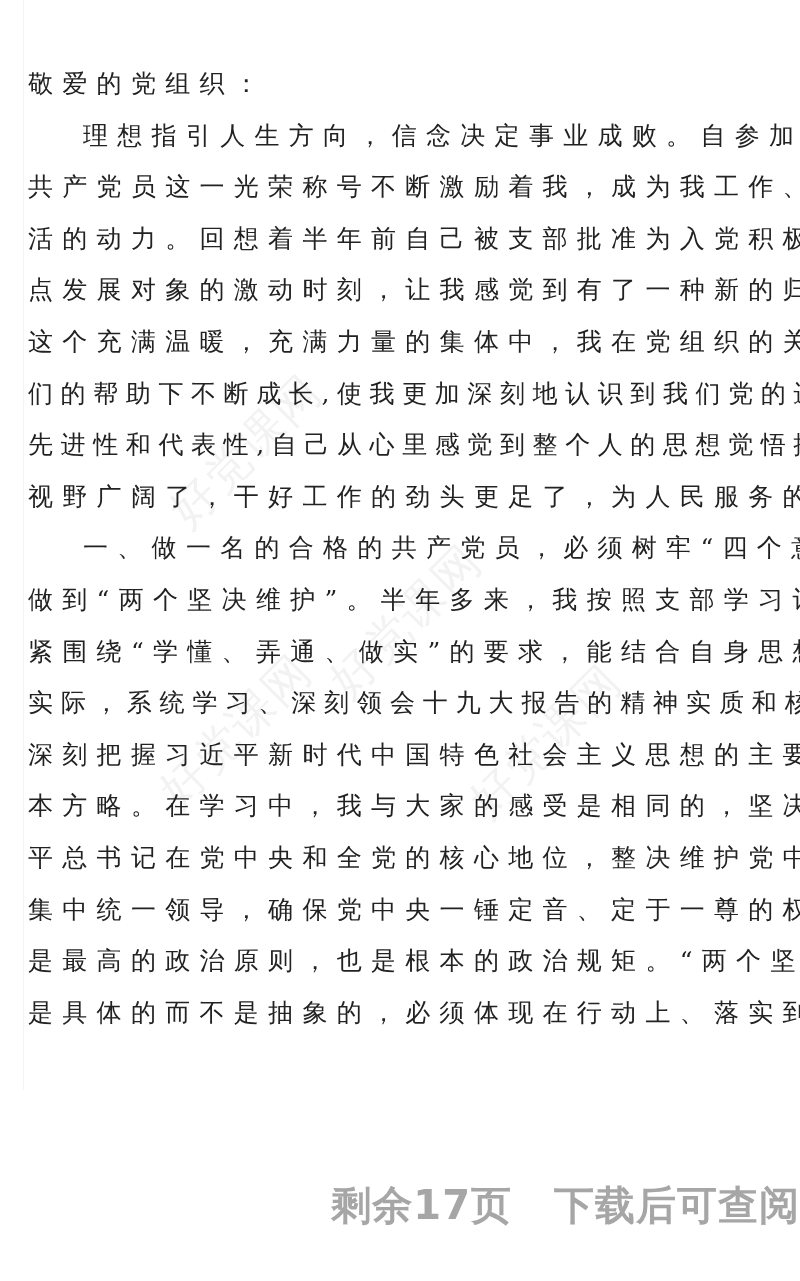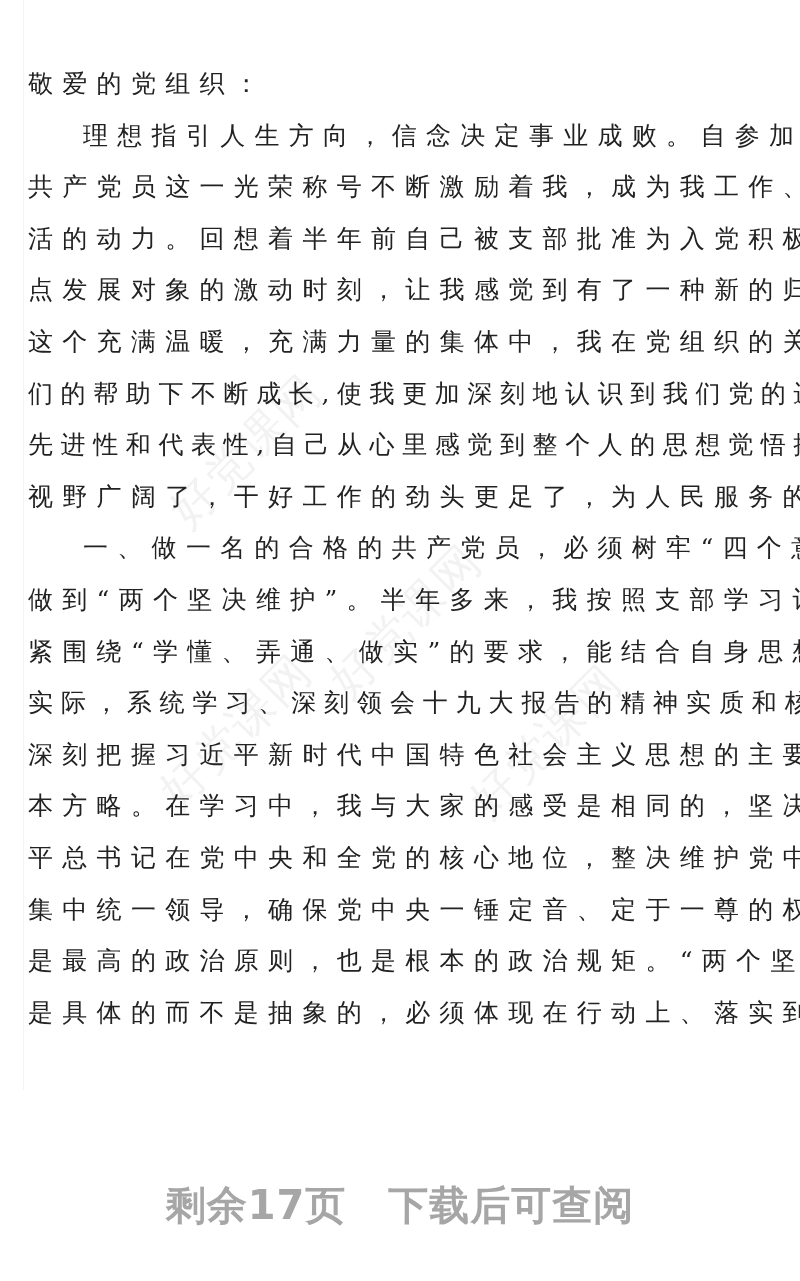--- a/index.html
+++ b/index.html
@@ -61,21 +61,21 @@
     }
     .wm1 { left: 150px; top: 420px; }
     .wm2 { left: 310px; top: 590px; }
     .wm3 { left: 140px; top: 700px; }
     .wm4 { left: 450px; top: 710px; }
     .download-banner {
       position: absolute;
       left: 0;
       top: 1178px;
       width: 800px;
-      text-align: center;
+      text-align: right;
       font-family: "DejaVu Sans", "Liberation Sans", sans-serif;
       font-weight: bold;
       font-size: 40px;
       color: #a6a6a6;
       letter-spacing: 1px;
       cursor: pointer;
     }
     .download-banner .gap {
       display: inline-block;
       width: 42px;

